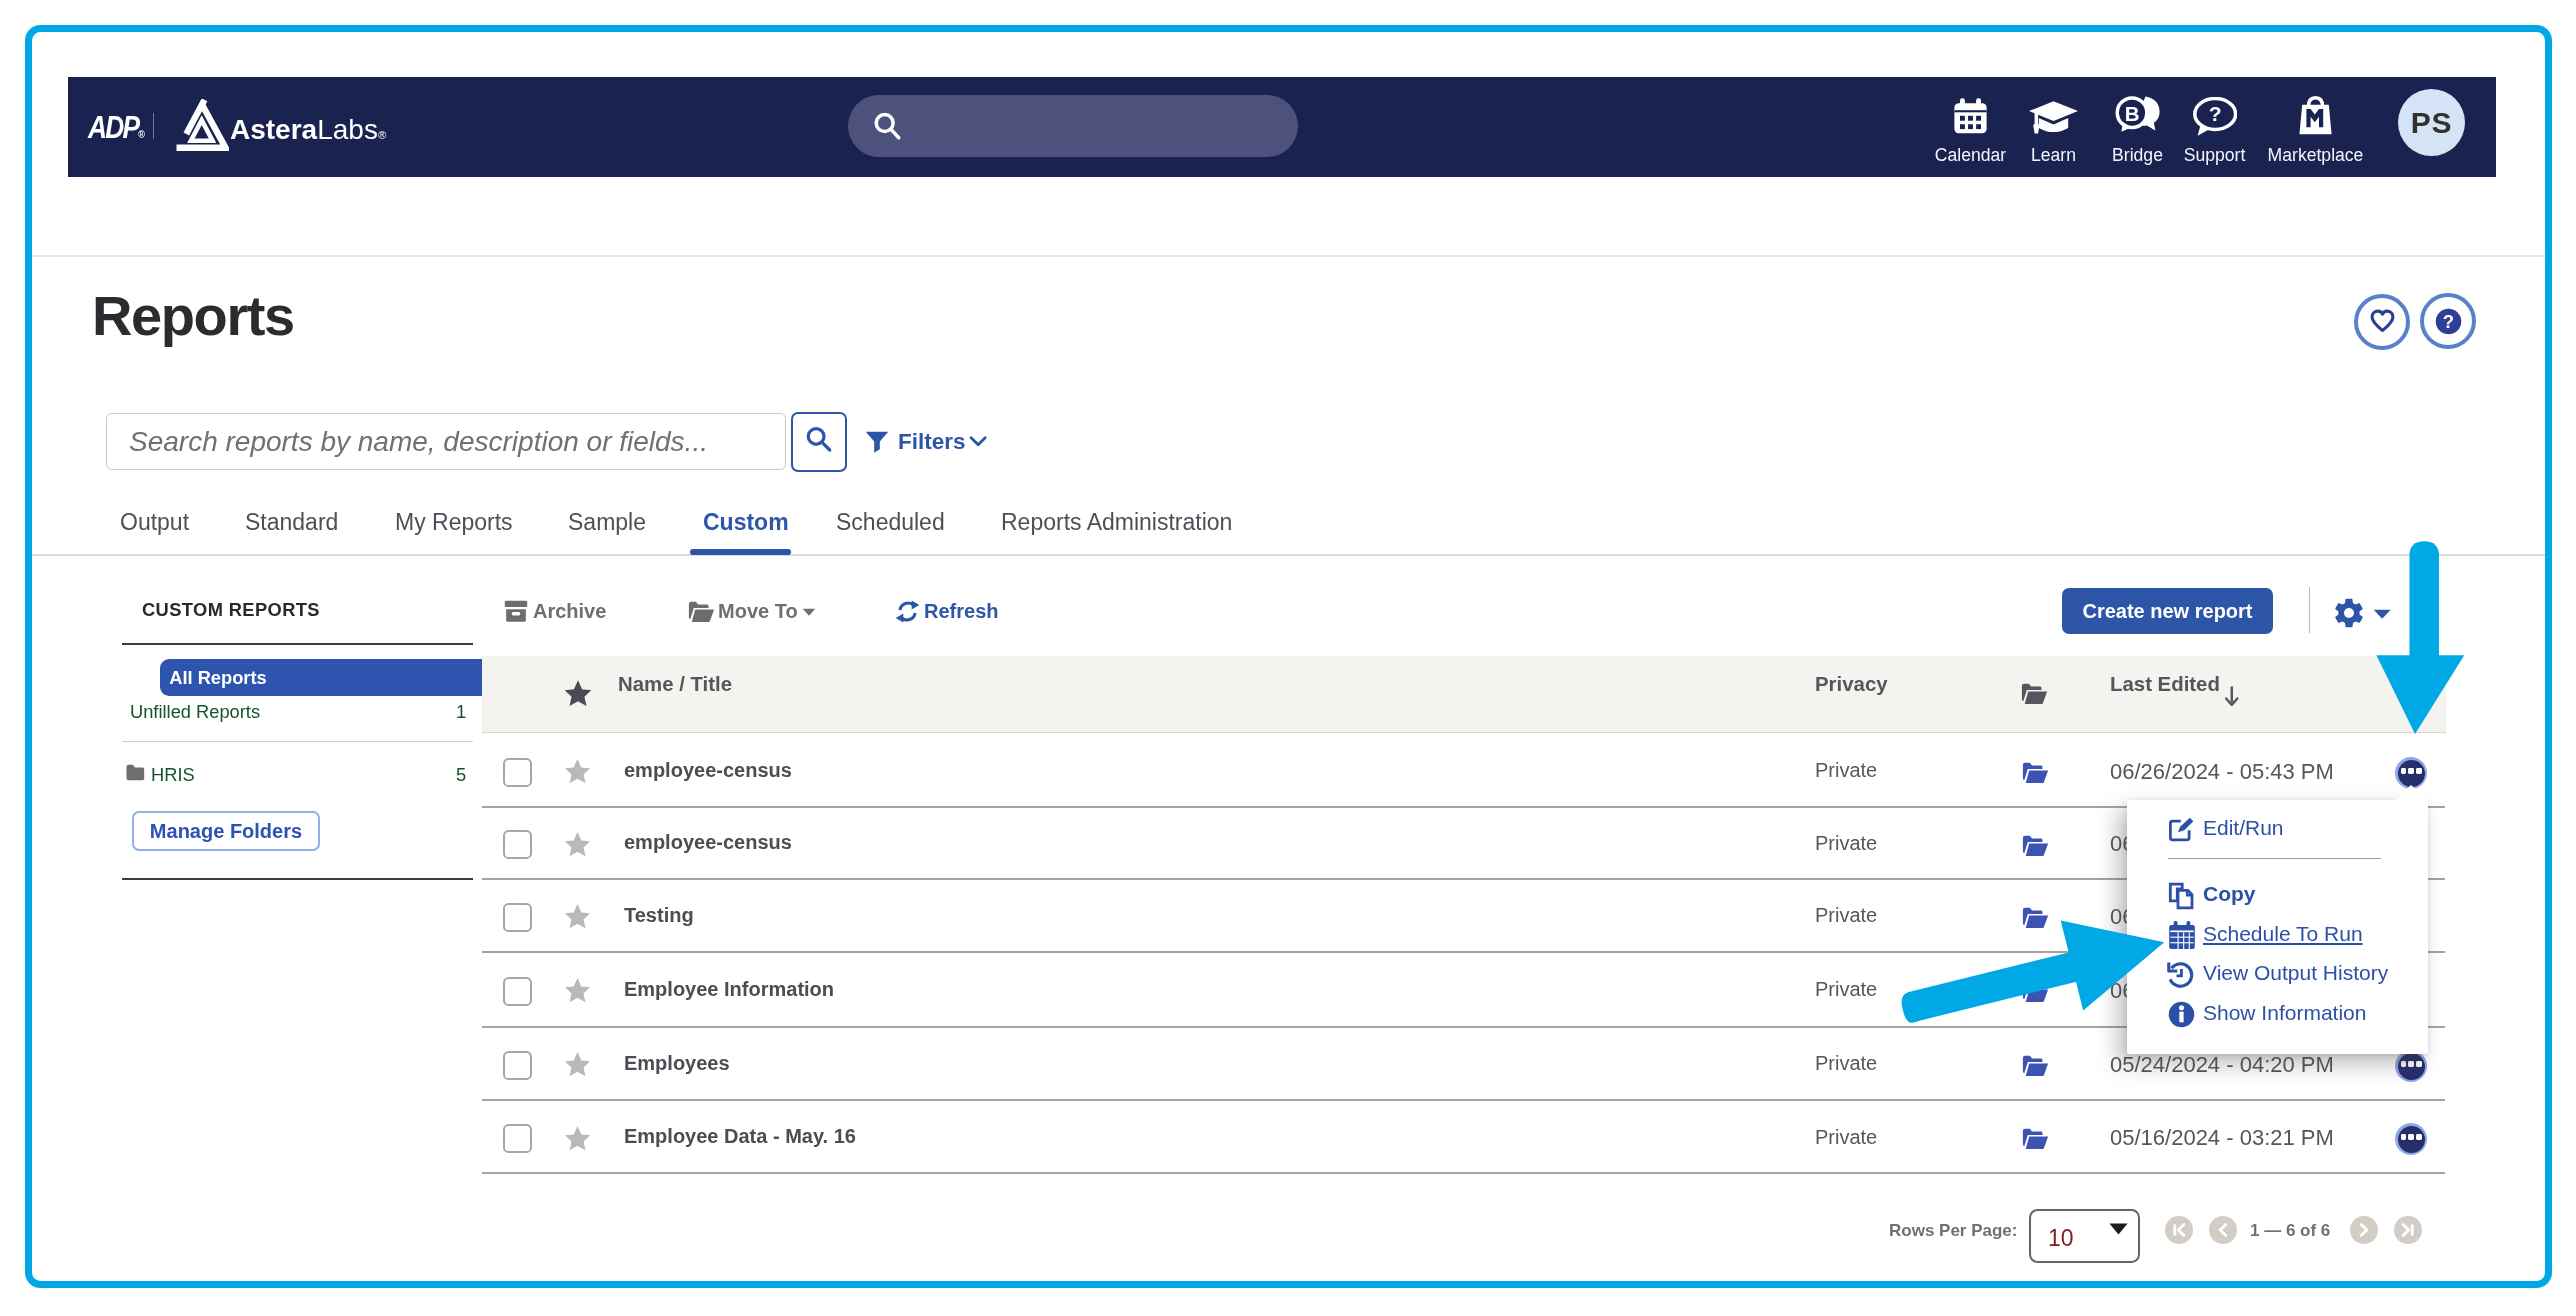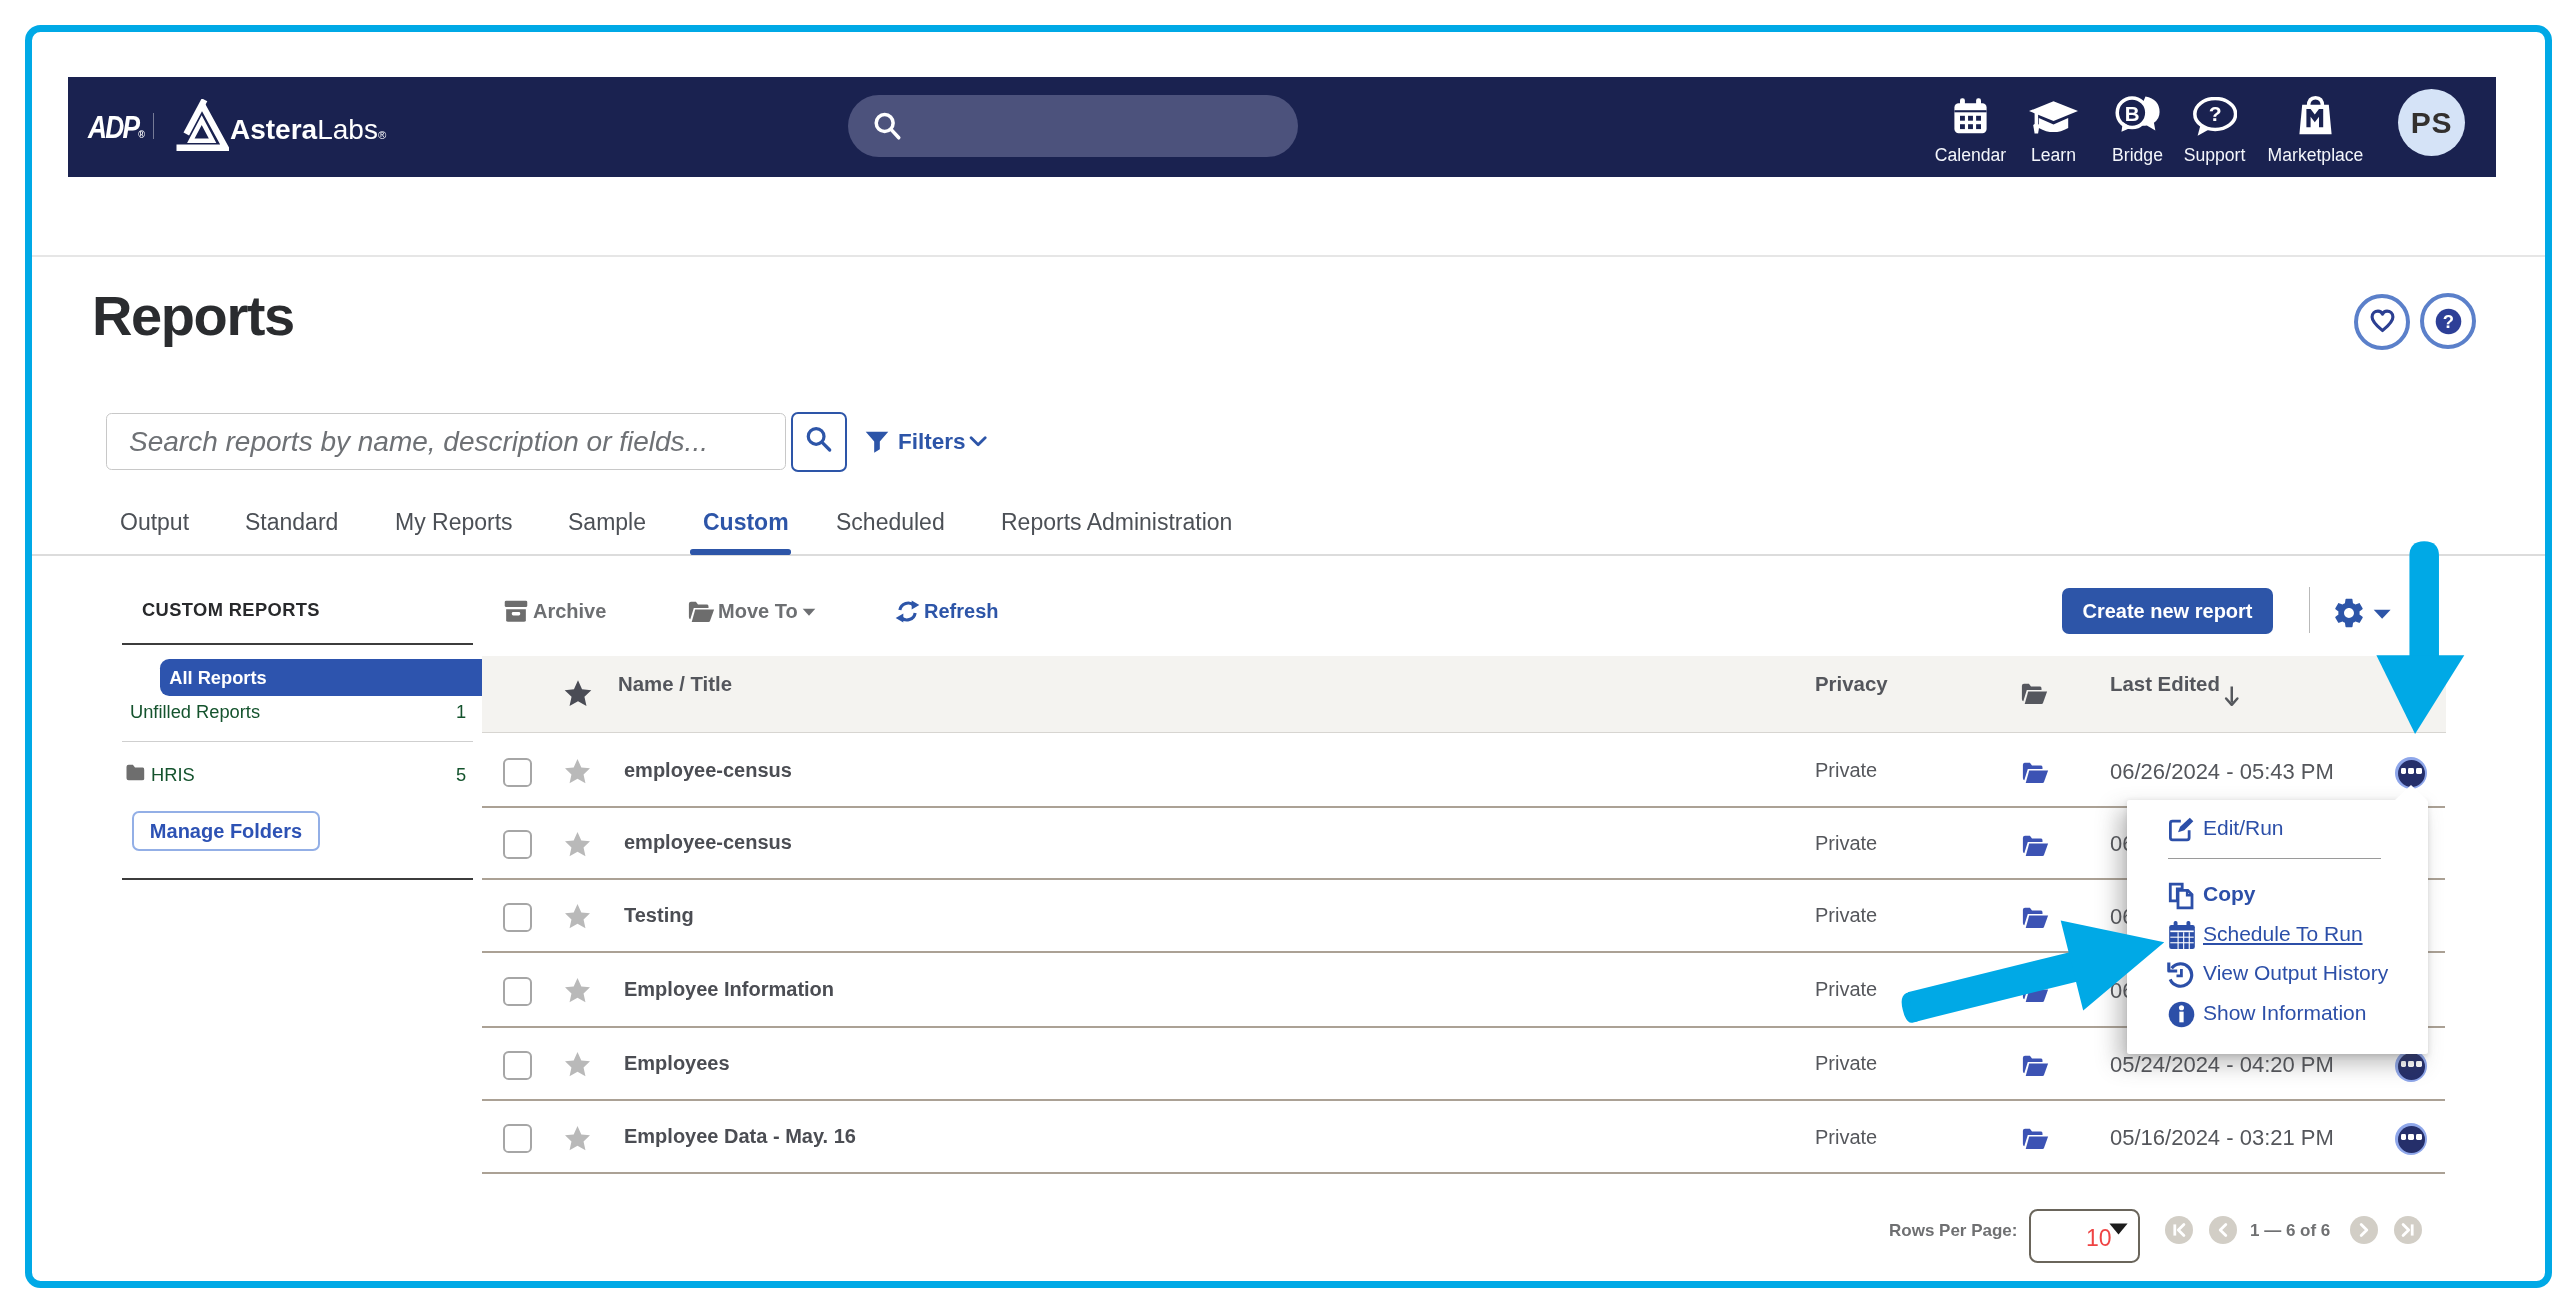--- a/index.html
+++ b/index.html
@@ -402,21 +402,21 @@
     <svg class="micon" style="left:41px; top:201px;" width="27" height="27" viewBox="0 0 38 38">
         <circle cx="19" cy="19" r="18" fill="#2c4fa8"></circle>
         <rect x="16" y="15" width="6" height="15" fill="#fff"></rect>
         <circle cx="19" cy="9.5" r="3.6" fill="#fff"></circle>
       </svg>
     <div class="mi" style="top:201px;">Show Information</div>
   </div>
 
   <div class="pag-label" style="left:1889px; top:1221px;">Rows Per Page:</div>
   <div class="abs sel">
-      <span style="position:absolute; left:17px; top:14px; font-size:23px; color:#ef4444;margin-left:38px;">10</span>
+      <span style="position:absolute; left:17px; top:14px; font-size:23px; color:#7f1d1d;">10</span>
     </div>
   <svg class="abs" style="left:2108px; top:1222px;" width="21" height="14" viewBox="0 0 30 20">
       <path d="M2 2 L28 2 L15 18 Z" fill="#1c1c1c"></path>
     </svg>
   <div class="pag-label" style="left:2250px; top:1221px;">1 — 6 of 6</div>
 
   <div class="pgc" style="left:2165px; top:1216px;"><svg width="28" height="28" viewBox="0 0 40 40">
         <line x1="14" y1="12" x2="14" y2="28" stroke="#fff" stroke-width="4"></line>
         <path d="M27 12 L19 20 L27 28" fill="none" stroke="#fff" stroke-width="4" stroke-linecap="round" stroke-linejoin="round"></path>
       </svg></div>

